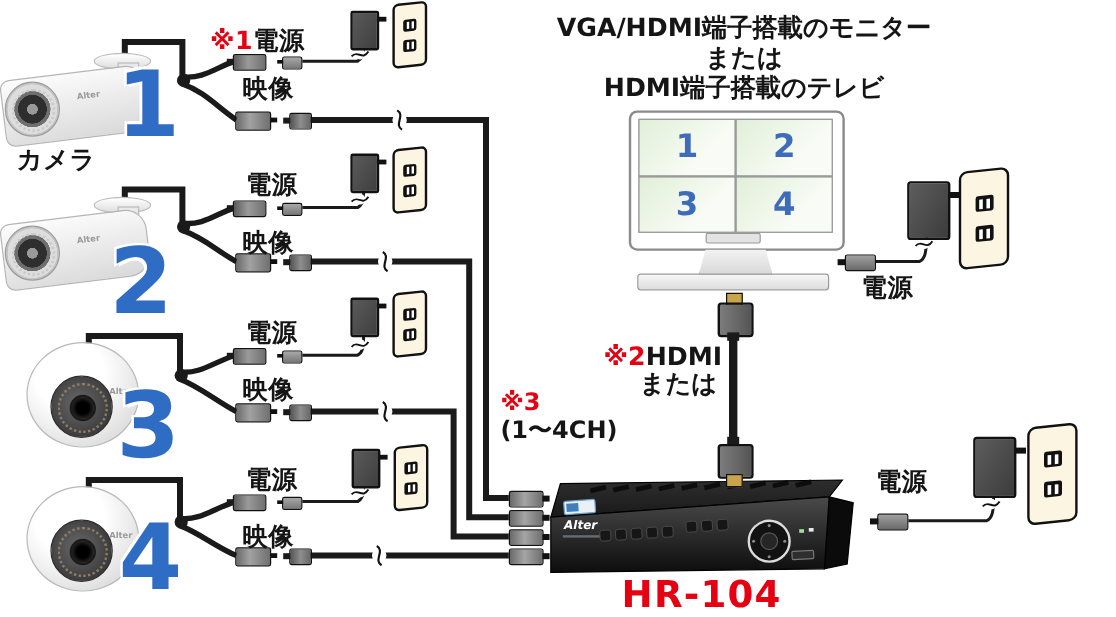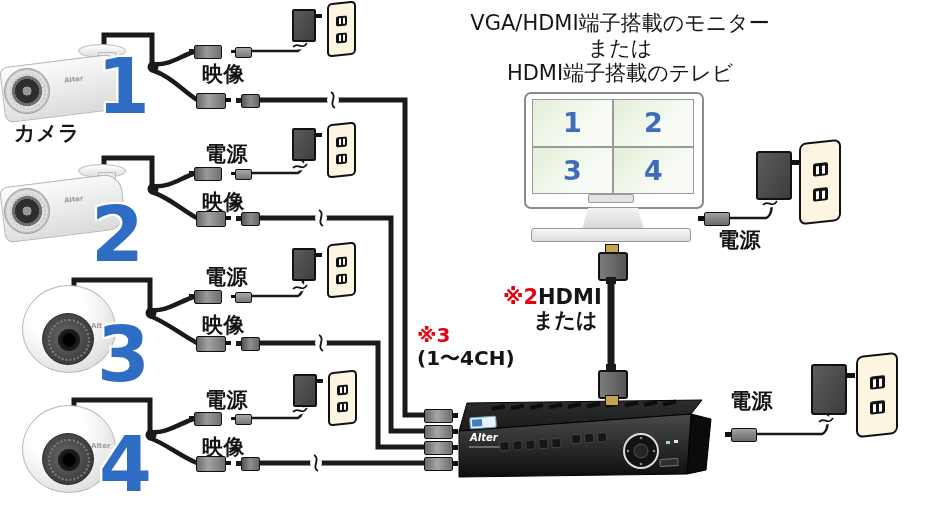--- a/index.html
+++ b/index.html
@@ -4,21 +4,21 @@
 <style>
   html,body{margin:0;padding:0;background:#fff;}
   .stage{position:relative;width:930px;height:514px;background:#fff;overflow:hidden;
          font-family:"DejaVu Sans",sans-serif;}
   .wires{position:absolute;left:0;top:0;z-index:1;}
   .jp{position:absolute;font-size:21px;font-weight:600;color:#151515;white-space:nowrap;z-index:3;letter-spacing:.5px;}
   .red{color:#e50012;}
   .cam-num{position:absolute;font-size:76px;line-height:1;font-weight:700;color:#2f6cc4;z-index:3;
            text-shadow:2px 2px 0 #fff,-2px -2px 0 #fff,2px -2px 0 #fff,-2px 2px 0 #fff;}
   .hr104{position:absolute;left:518px;top:478px;font-size:31px;font-weight:700;color:#e50012;letter-spacing:1px;z-index:3;}
-  .mon-title{position:absolute;left:440px;top:11px;width:360px;text-align:center;font-size:21px;font-weight:400;
+  .mon-title{position:absolute;left:440px;top:11px;width:360px;text-align:center;font-size:21px;font-weight:700;
              color:#151515;line-height:25px;z-index:3;}
   .hdmi-note{position:absolute;left:503px;top:286px;font-size:21px;font-weight:600;line-height:23px;z-index:3;color:#151515;}
   .vin-note{position:absolute;left:417px;top:324px;font-size:20px;font-weight:600;line-height:23px;z-index:3;color:#151515;}
 
   
   .bullet-cam{position:absolute;width:150px;height:85px;z-index:2;}
   .bullet-cam .mount{position:absolute;left:76px;top:4px;width:46px;height:12px;background:linear-gradient(#fff,#ddd);
                      border:1px solid #bbb;border-radius:50%;}
   .bullet-cam .stem{position:absolute;left:96px;top:12px;width:16px;height:16px;background:#e9e9e9;border:1px solid #bbb;}
   .bullet-cam .body{position:absolute;left:0;top:20px;width:120px;height:54px;background:linear-gradient(175deg,#fdfdfd,#d9d9d9);
@@ -271,20 +271,21 @@
     <div class="lens"></div>
   </div>
 
   <div class="cam-num" style="left:97px;top:49px">1</div>
   <div class="cam-num" style="left:91px;top:197px">2</div>
   <div class="cam-num" style="left:97px;top:317px">3</div>
   <div class="cam-num" style="left:99px;top:427px">4</div>
 
   <div class="jp" style="left:14px;top:119px">カメラ</div>
 
+  <div class="jp" style="left:175px;top:20px"><span class="red">※1</span><span>電源</span></div>
   <div class="jp" style="left:202px;top:60px">映像</div>
   <div class="jp" style="left:205px;top:140px">電源</div>
   <div class="jp" style="left:202px;top:188px">映像</div>
   <div class="jp" style="left:205px;top:263px">電源</div>
   <div class="jp" style="left:202px;top:311px">映像</div>
   <div class="jp" style="left:205px;top:386px">電源</div>
   <div class="jp" style="left:202px;top:433px">映像</div>
 
   <div class="dc-pair" style="left:194px;top:45px">
       <span class="jack"></span>
@@ -382,20 +383,21 @@
 
   <div class="vin-note">
     <div class="red">※3</div>
     <div>(1〜4CH)</div>
   </div>
 
   <div class="dvr-bnc" style="left:424px;top:409px"></div>
   <div class="dvr-bnc" style="left:424px;top:425px"></div>
   <div class="dvr-bnc" style="left:424px;top:441px"></div>
   <div class="dvr-bnc" style="left:424px;top:457px"></div>
+  <div class="hr104">HR-104</div>
 
   <div class="power-plug" style="left:731px;top:428px"></div>
   <div class="adapter-lg" style="left:811px;top:364px;height:47px"></div>
   <div class="outlet outlet-lg" style="left:856px;top:354px">
       <span class="socket"></span>
       <span class="socket"></span>
     </div>
   <div class="jp" style="left:730px;top:387px">電源</div>
 
 </div>

